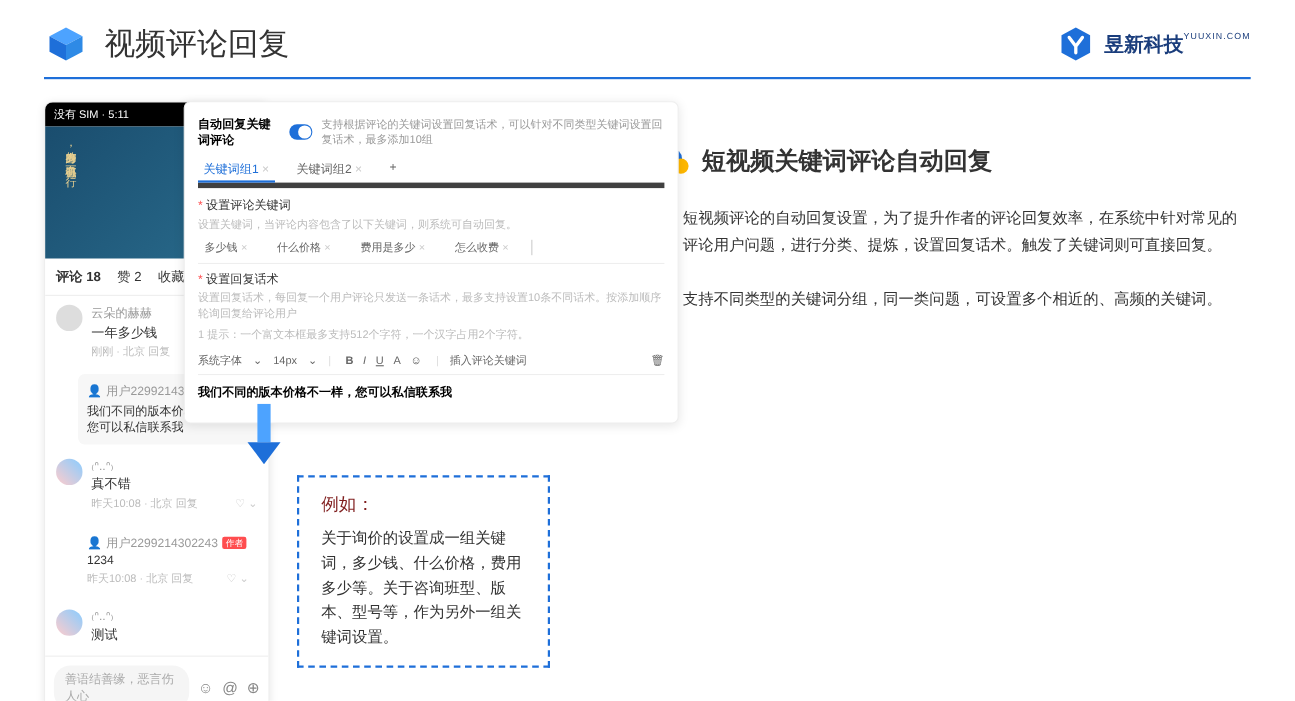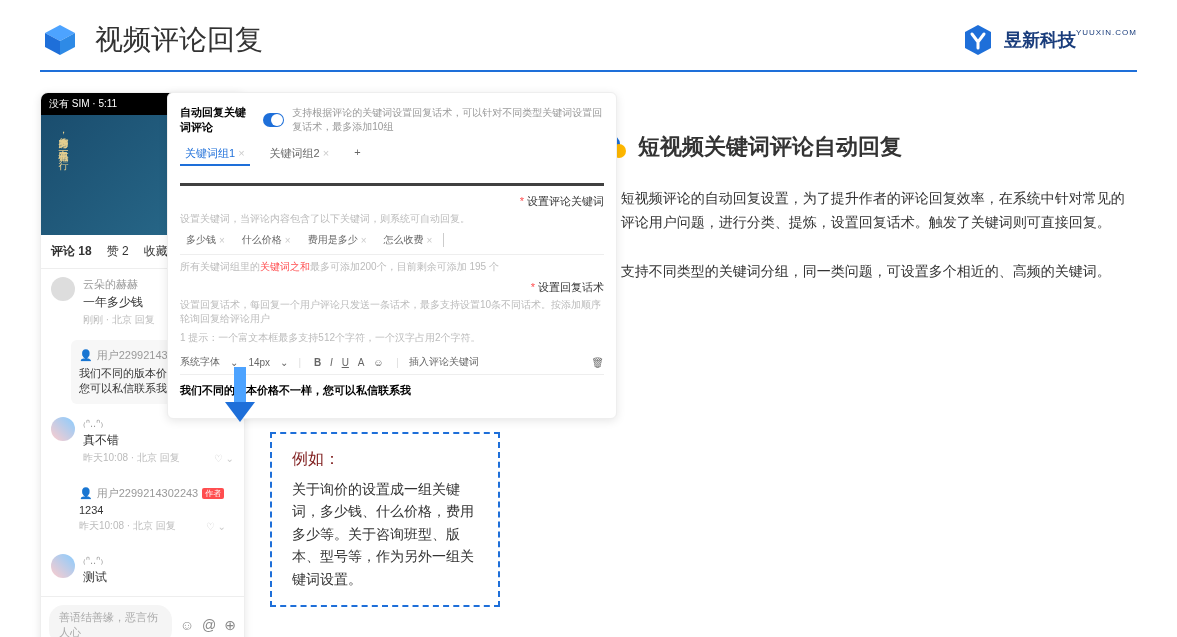--- a/index.html
+++ b/index.html
@@ -44,31 +44,31 @@
 .input-bar { display: flex; align-items: center; padding: 8px; border-top: 1px solid #eee; gap: 8px; }
 .input-field { flex: 1; background: #f5f5f5; border-radius: 15px; padding: 5px 10px; font-size: 11px; color: #aaa; }
 .input-icons { display: flex; gap: 8px; color: #888; font-size: 14px; }
 
 .settings-panel { position: absolute; left: 127px; top: 0; width: 450px; background: #fff; border: 1px solid #eee; border-radius: 6px; box-shadow: 0 2px 10px rgba(0,0,0,0.1); padding: 12px; font-size: 11px; }
 .panel-row { display: flex; align-items: center; gap: 8px; margin-bottom: 8px; }
 .toggle { width: 28px; height: 14px; background: #1e6fd9; border-radius: 7px; position: relative; }
 .toggle::after { content: ''; position: absolute; right: 1px; top: 1px; width: 12px; height: 12px; background: #fff; border-radius: 50%; }
 .panel-desc { color: #999; font-size: 10px; }
 
-.kw-tabs { display: flex; gap: 15px; margin: 8px 0; border-bottom: 3px solid #404040; padding-bottom: 17px; }
+.kw-tabs { display: flex; gap: 15px; margin: 8px 0; border-bottom: 5px solid #404040; padding-bottom: 0; }
 .kw-tab { font-size: 11px; color: #666; padding: 3px 5px; }
 .kw-tab.active { color: #1e6fd9; border-bottom: 2px solid #1e6fd9; }
 .kw-tab .close { color: #ccc; margin-left: 3px; }
 
-.field-label { font-size: 11px; color: #333; margin: 6px 0 3px; text-align: right; }
+.field-label { font-size: 11px; color: #333; margin: 6px 0 3px; }
 .field-label .star { color: #ff4d4f; }
 .field-hint { font-size: 10px; color: #bbb; margin-bottom: 5px; }
 .red-text { color: #ff4d4f; }
 
-.tag-row { display: flex; gap: 5px; flex-wrap: wrap; margin: 5px 0; align-items: center; border-bottom: 1px solid #eee; padding-bottom: 5px; }
+.tag-row { display: flex; gap: 15px; flex-wrap: wrap; margin: 5px 0; align-items: center; border-bottom: 1px solid #eee; padding-bottom: 5px; }
 .tag { padding: 2px 6px; font-size: 10px; color: #666; display: flex; align-items: center; gap: 3px; }
 .tag .x { color: #ccc; }
 .tag-input-row { border-left: 1px solid #ccc; height: 14px; }
 
 .editor-toolbar { display: flex; gap: 10px; align-items: center; font-size: 10px; color: #666; padding: 5px 0; border-bottom: 1px solid #eee; }
 .editor-icons span { margin: 0 3px; }
 .editor-content { font-size: 11px; padding: 8px 0; font-weight: bold; }
 
 .arrow-down { position: absolute; left: 180px; top: 275px; }
 
@@ -214,23 +214,20 @@
           </span>
         <span class="tag">
             <span>费用是多少</span> 
             <span class="x">×</span>
           </span>
         <span class="tag">
             <span>怎么收费</span> 
             <span class="x">×</span>
           </span>
         <span class="tag-input-row"></span>
-      </div>
-      <div class="field-hint">
-        <span>所有关键词组里的</span><span class="red-text">关键词之和</span><span>最多可添加200个，目前剩余可添加 195 个</span>
       </div>
 
       <div class="field-label"><span class="star">*</span> <span>设置回复话术</span></div>
       <div class="field-hint">设置回复话术，每回复一个用户评论只发送一条话术，最多支持设置10条不同话术。按添加顺序轮询回复给评论用户</div>
       <div class="field-hint">1 提示：一个富文本框最多支持512个字符，一个汉字占用2个字符。</div>
 
       <div class="editor-toolbar">
         <span>系统字体</span> 
           <span>⌄</span>
         <span>14px</span> 

